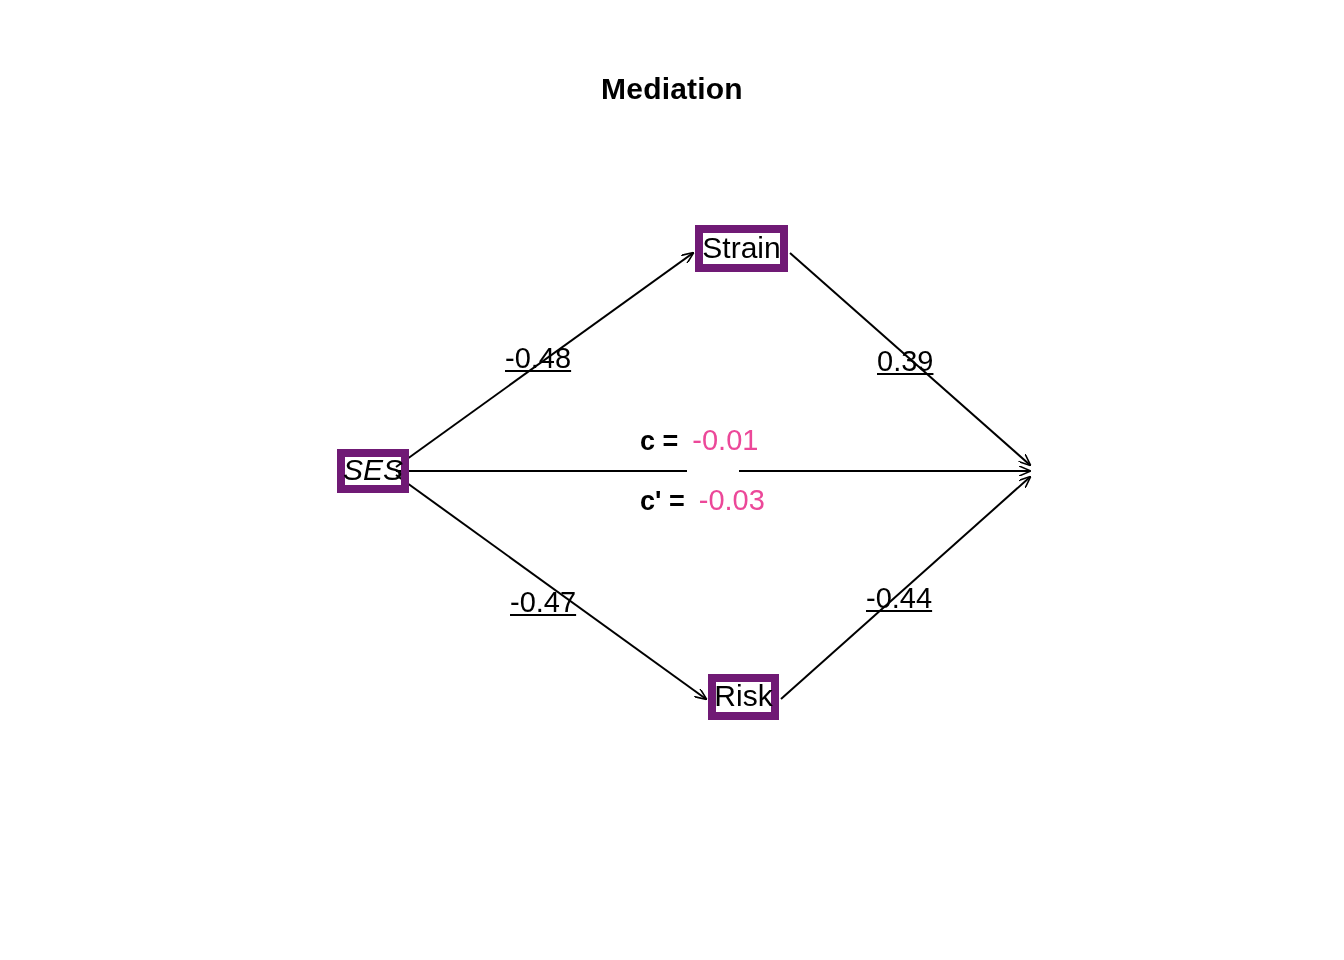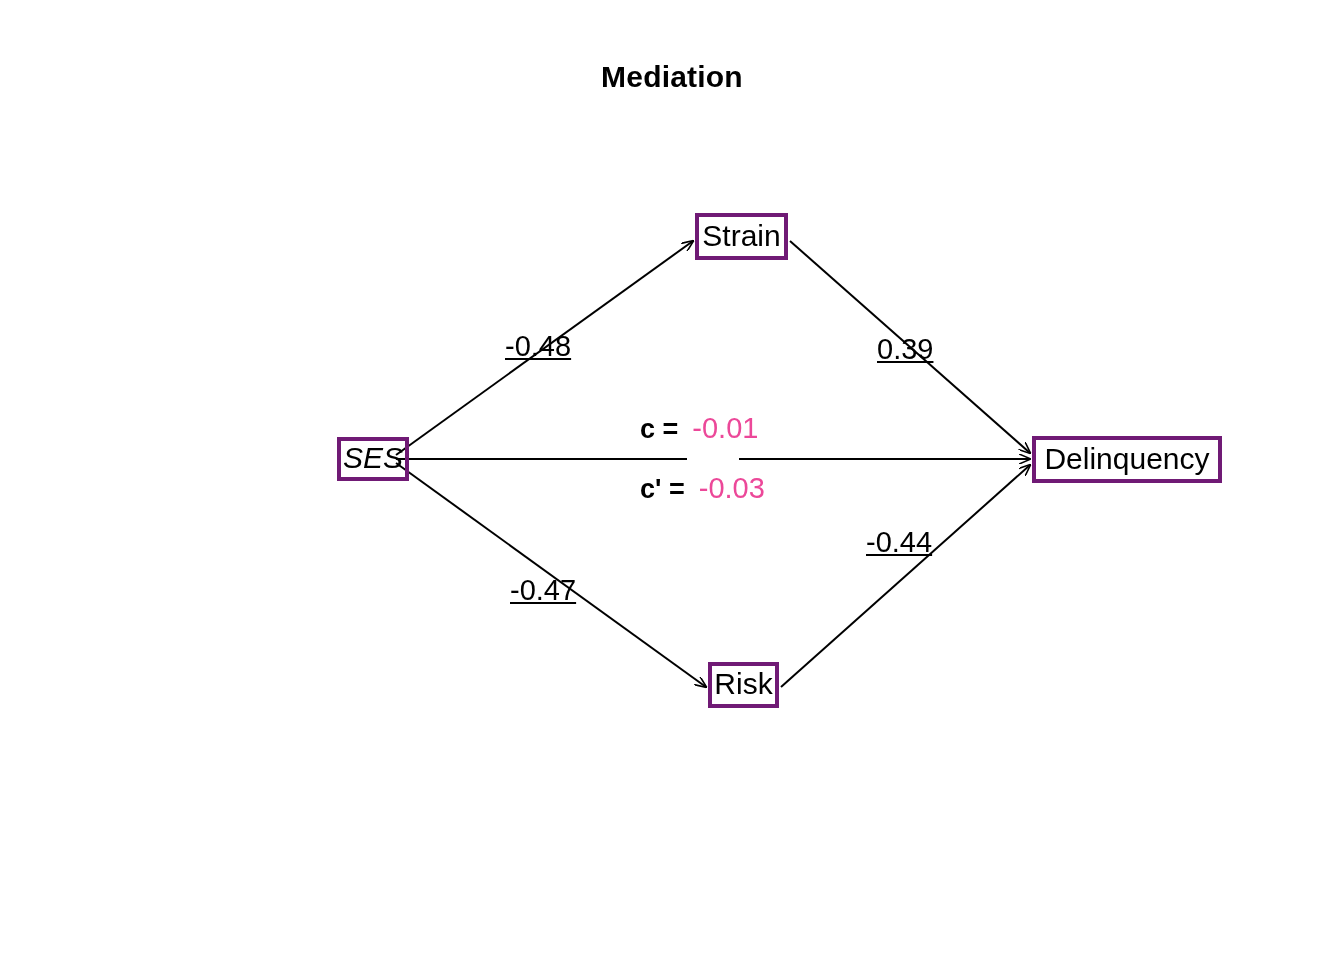--- a/index.html
+++ b/index.html
@@ -7,20 +7,21 @@
     padding: 0;
     background: #ffffff;
   }
   #canvas {
     position: relative;
     width: 1344px;
     height: 764px;
     background: #ffffff;
     overflow: hidden;
     font-family: "Liberation Sans", sans-serif;
+    margin-top: 12px;
   }
   #paths {
     position: absolute;
     left: 0;
     top: 0;
     width: 1344px;
     height: 960px;
   }
   .diagram-title {
     position: absolute;
@@ -30,21 +31,21 @@
     text-align: center;
     font-family: "Liberation Sans", sans-serif;
     font-weight: bold;
     font-size: 30px;
     color: #000000;
     letter-spacing: 0.2px;
   }
   .node-box {
     position: absolute;
     box-sizing: border-box;
-    border: 4px solid #701a75;
+    border: 8px solid #701a75;
     background: transparent;
     display: flex;
     align-items: center;
     justify-content: center;
   }
   .node-label {
     font-family: "Liberation Sans", sans-serif;
     font-size: 30px;
     color: #000000;
     white-space: nowrap;
@@ -88,21 +89,21 @@
     align-items: baseline;
     gap: 14px;
     white-space: nowrap;
   }
   #label-c      { left: 640px; top: 412px; }
   #label-cprime { left: 640px; top: 472px; }
 
   #label-a1 { left: 505px; top: 330px; }
   #label-b1 { left: 877px; top: 333px; }
   #label-a2 { left: 510px; top: 574px; }
-  #label-b2 { left: 866px; top: 526px; text-align: right; }
+  #label-b2 { left: 866px; top: 570px; text-align: right; }
 </style>
 </head>
 <body>
 
 <div id="canvas">
 
   <div class="diagram-title">Mediation</div>
 
   <svg id="paths" viewBox="0 0 1344 960" width="1344" height="960" xmlns="http://www.w3.org/2000/svg">
     <defs>
@@ -128,23 +129,20 @@
   </div>
 
   <div class="node-box" id="node-strain">
     <span class="node-label">Strain</span>
   </div>
 
   <div class="node-box" id="node-risk">
     <span class="node-label">Risk</span>
   </div>
 
-  <div class="node-box" id="node-delinq">
-    <span class="node-label">Delinquency</span>
-  </div>
 
   <div class="path-label coef-label" id="label-a1">-0.48</div>
 
   <div class="path-label coef-label" id="label-b1">0.39</div>
 
   <div class="path-label coef-label" id="label-a2">-0.47</div>
 
   <div class="path-label coef-label" id="label-b2">-0.44</div>
 
   <div class="direct-row" id="label-c">

